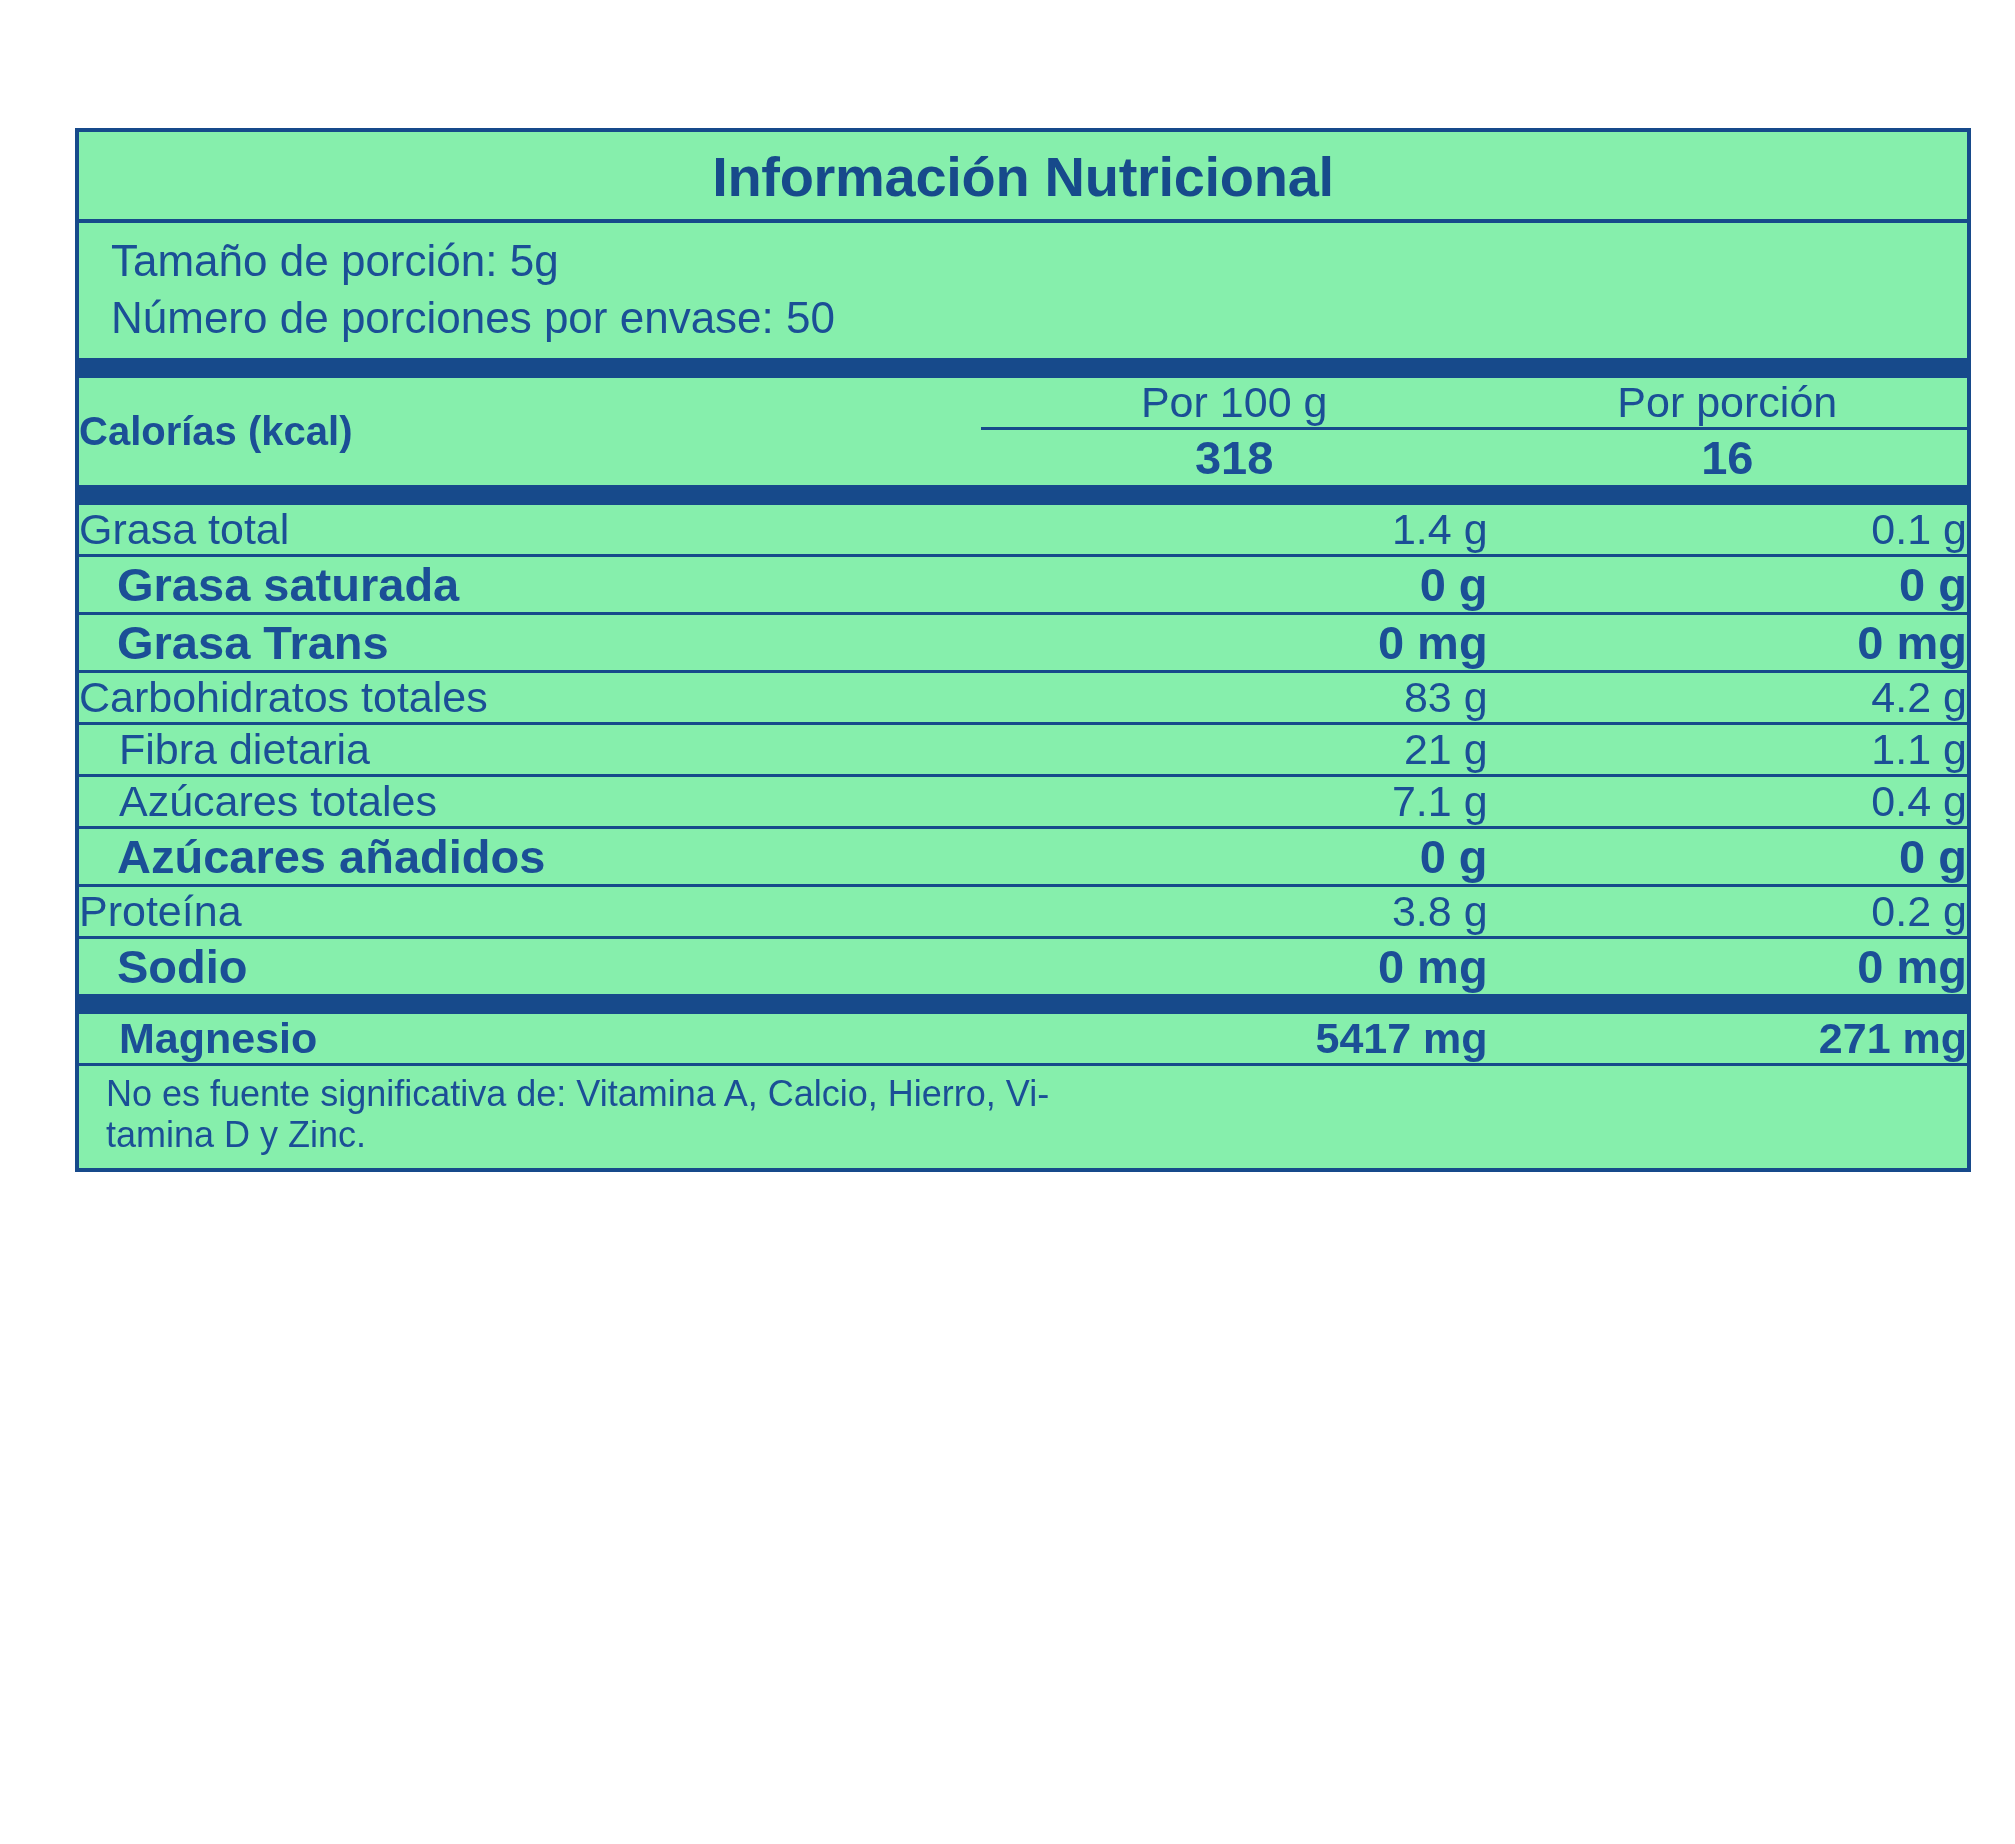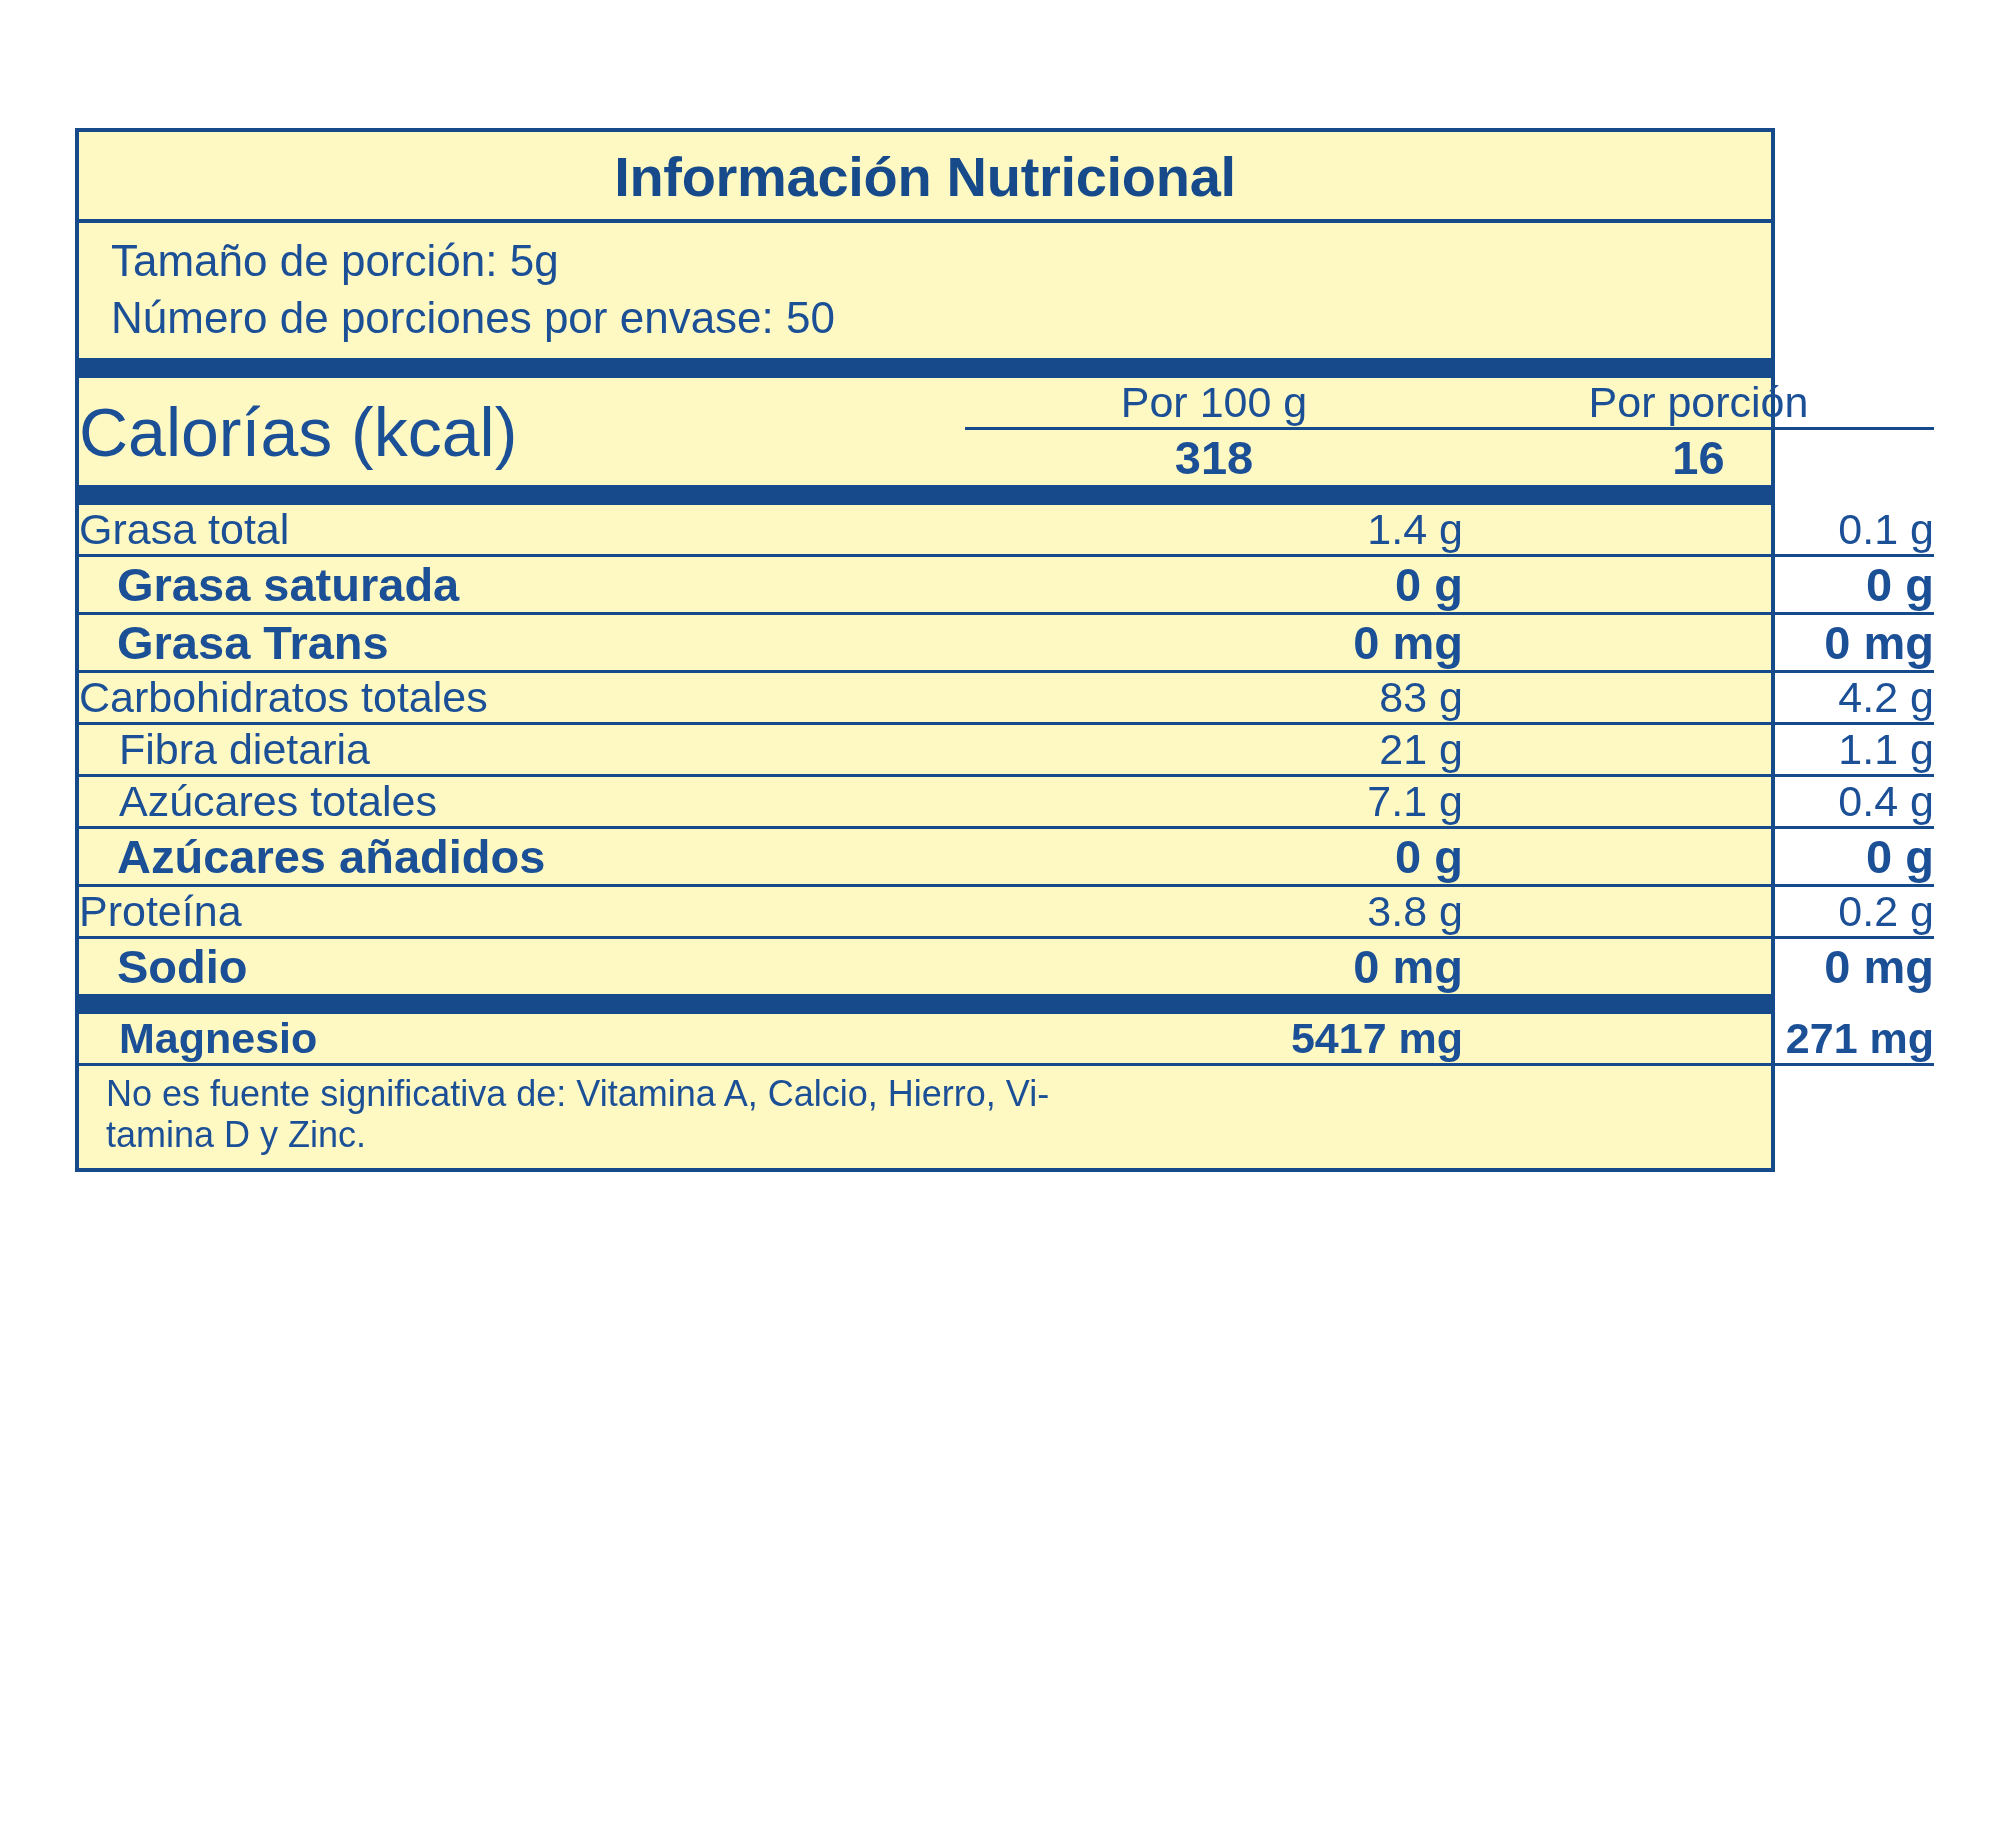--- a/index.html
+++ b/index.html
@@ -16,24 +16,24 @@
   .page {
     position: relative;
     width: 2015px;
     height: 1844px;
     box-sizing: border-box;
   }
   .panel {
     position: absolute;
     left: 75px;
     top: 128px;
-    width: 1700px;
+    width: 1896px;
     box-sizing: border-box;
     border: 4.7px solid #174a8b;
-    background: #fef9c3;
+    background: #86efac;
   }
   
   .title {
     text-align: center;
     font-size: 56px;
     font-weight: bold;
     letter-spacing: -0.3px;
     padding: 16px 0 12px 0;
     color: #174a8b;
     border-bottom: 4.7px solid #174a8b;
@@ -93,22 +93,22 @@
     border-left: 3.4px solid #174a8b;
     white-space: nowrap;
   }
   td.val.bold {
     font-weight: bold;
     font-size: 47px;
   }
   tr.nobottom td { border-bottom: 0; }
   
   .cal-label {
-    font-size: 68px;
-    font-weight: normal;
+    font-size: 40px;
+    font-weight: bold;
     padding-left: 27px;
     vertical-align: middle;
     text-align: left;
     color: #174a8b;
     margin-left: 28px;
   }
   .cal-head {
     font-size: 43px;
     text-align: center;
     border-left: 3.4px solid #174a8b;

